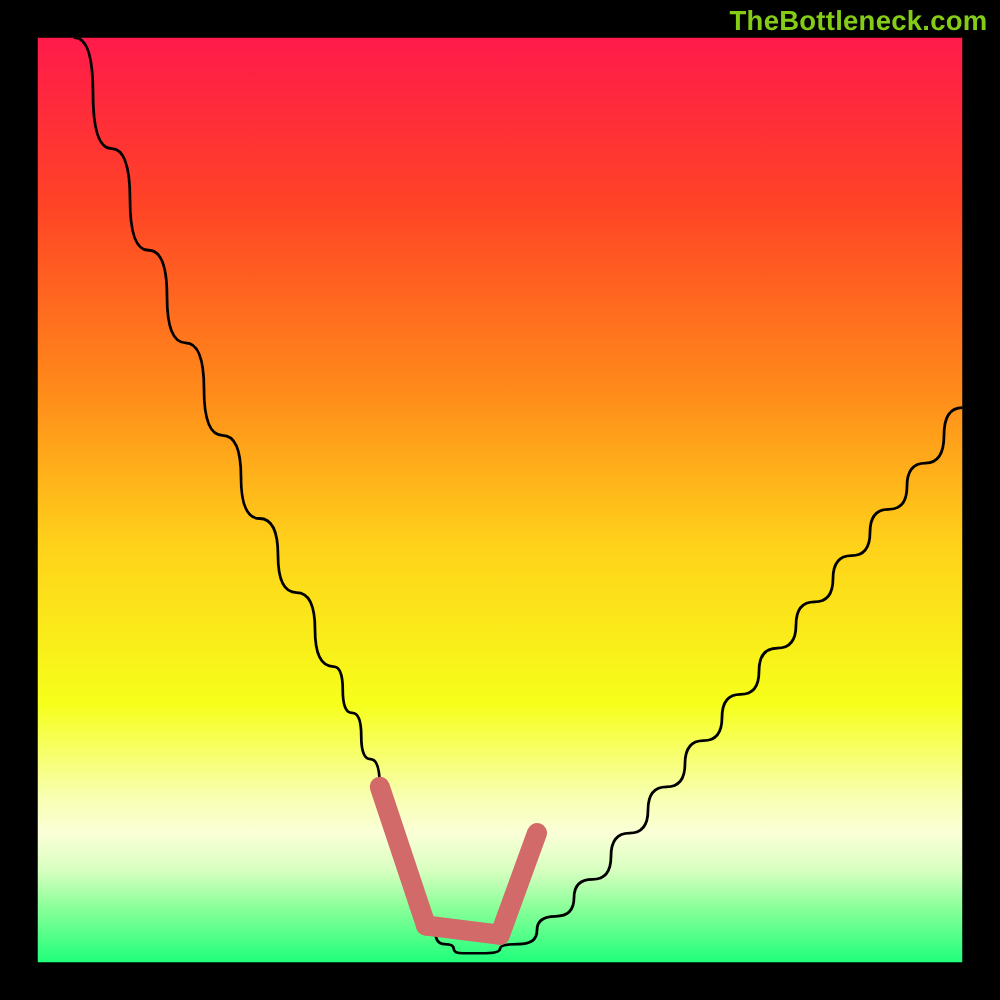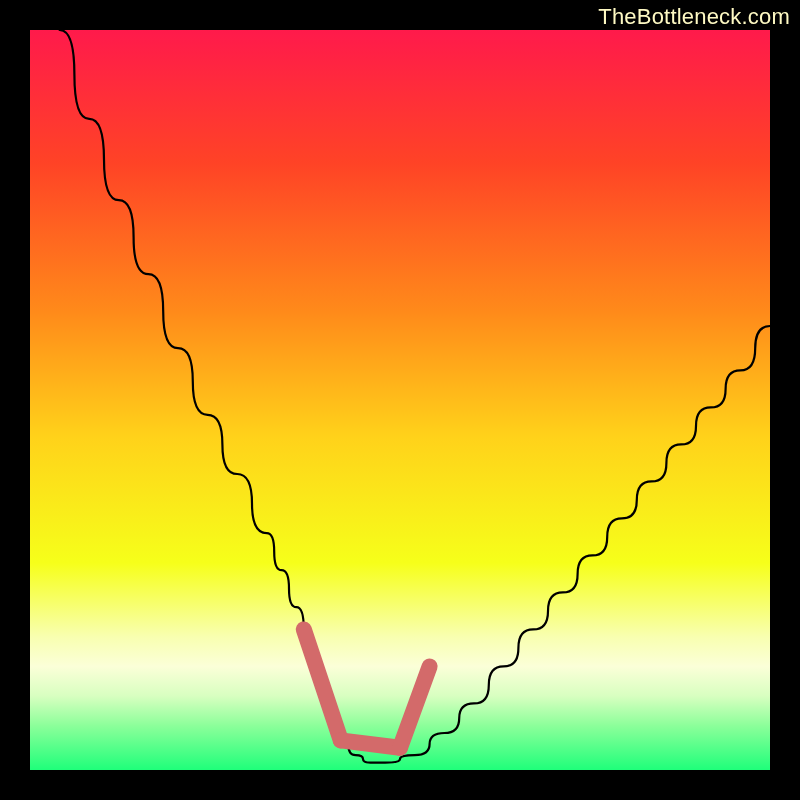--- a/index.html
+++ b/index.html
@@ -9,23 +9,23 @@
     height: 800px;
     background: #000;
     position: relative;
     font-family: Arial, Helvetica, sans-serif;
     overflow: hidden;
   }
   .watermark {
     position: absolute;
     top: 4px;
     right: 10px;
-    color: #fef9c3;
+    color: #84cc16;
     font-size: 22px;
-    font-weight: 400;
+    font-weight: 700;
     z-index: 10;
     letter-spacing: 0.2px;
   }
   .plot-wrap {
     position: absolute;
     left: 30px;
     top: 30px;
     width: 740px;
     height: 740px;
     background: #000;

